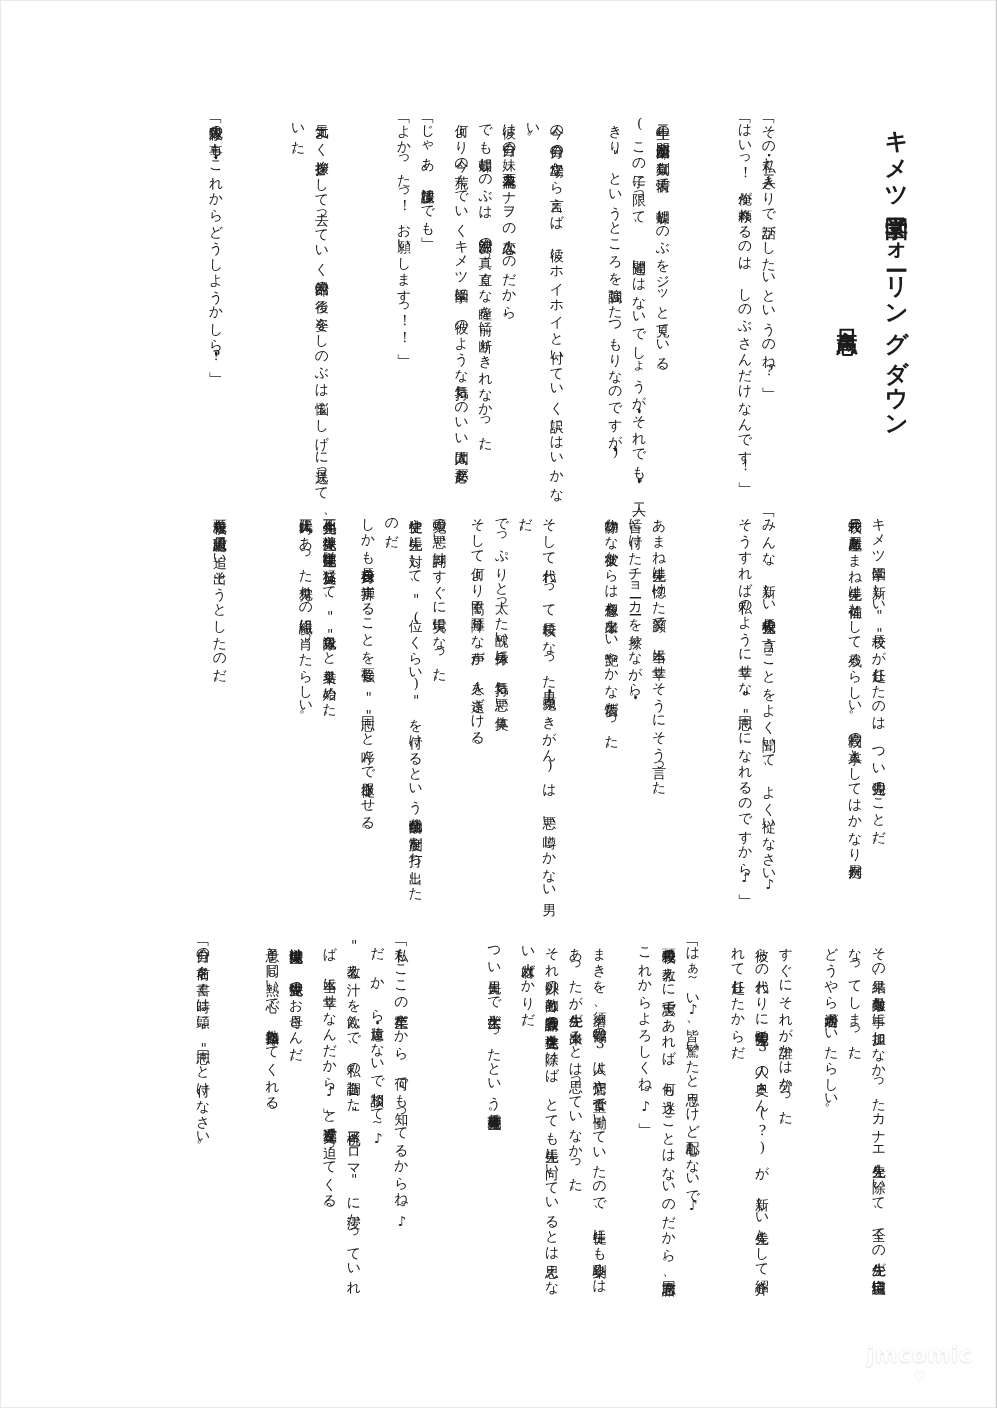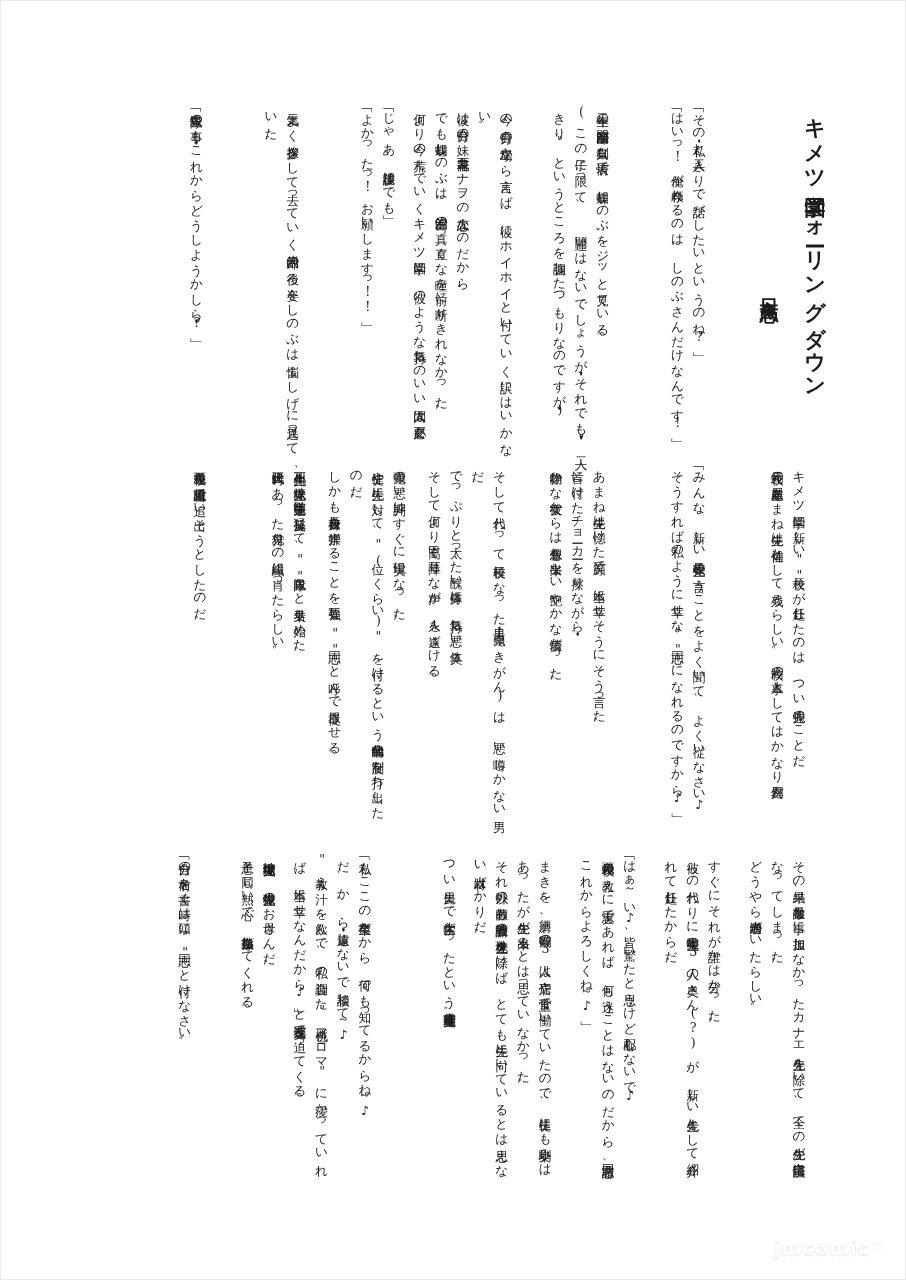--- a/index.html
+++ b/index.html
@@ -123,20 +123,21 @@
     font-weight: 700;
     letter-spacing: 0.5px;
     color: #ffffff;
     text-shadow:
       0 0 1px rgba(0,0,0,0.18),
       0 1px 2px rgba(0,0,0,0.12);
     opacity: 0.95;
     display: flex;
     align-items: center;
     gap: 2px;
+    flex-direction: column;
   }
   #watermark .wm-heart {
     display: inline-block;
     font-size: 13px;
     transform: translateY(-1px);
     color: #ffffff;
   }
 </style>
 </head>
 <body>

